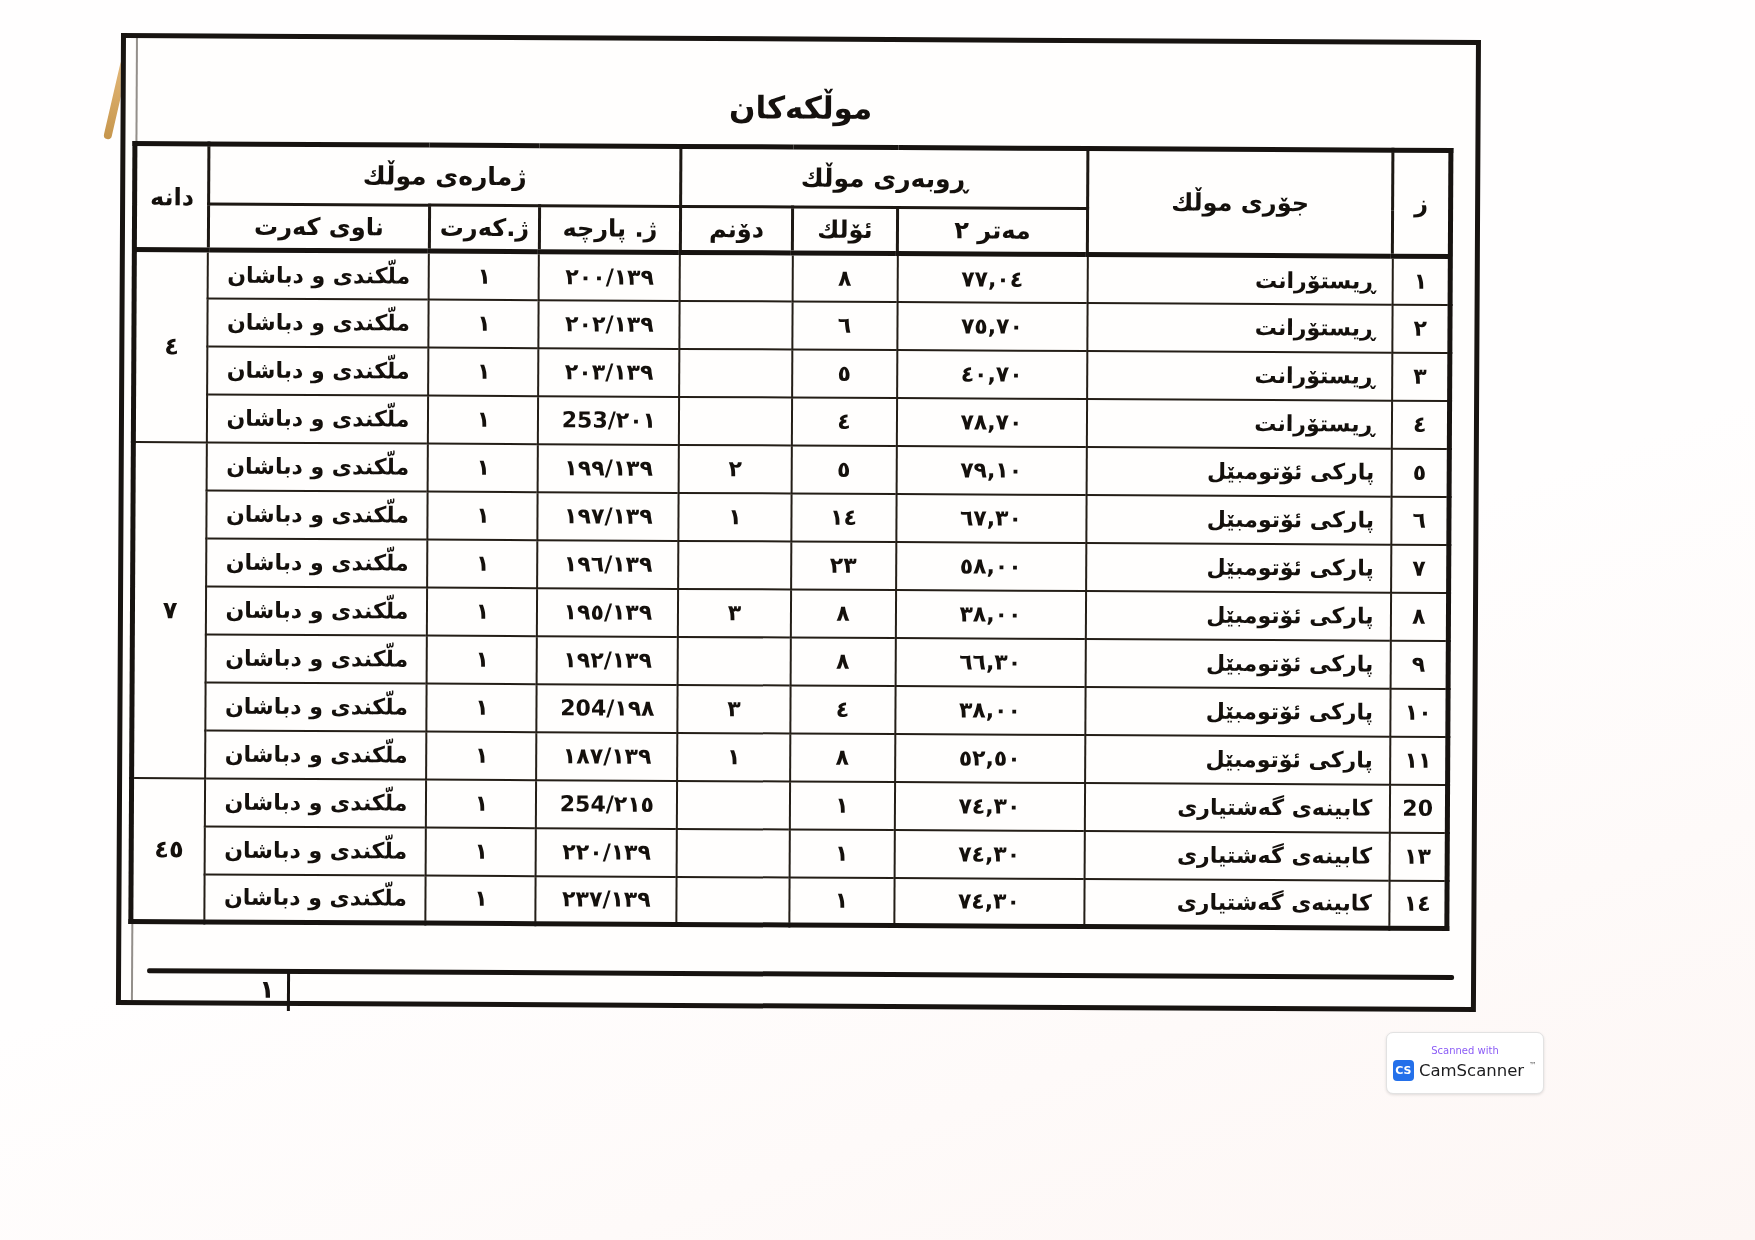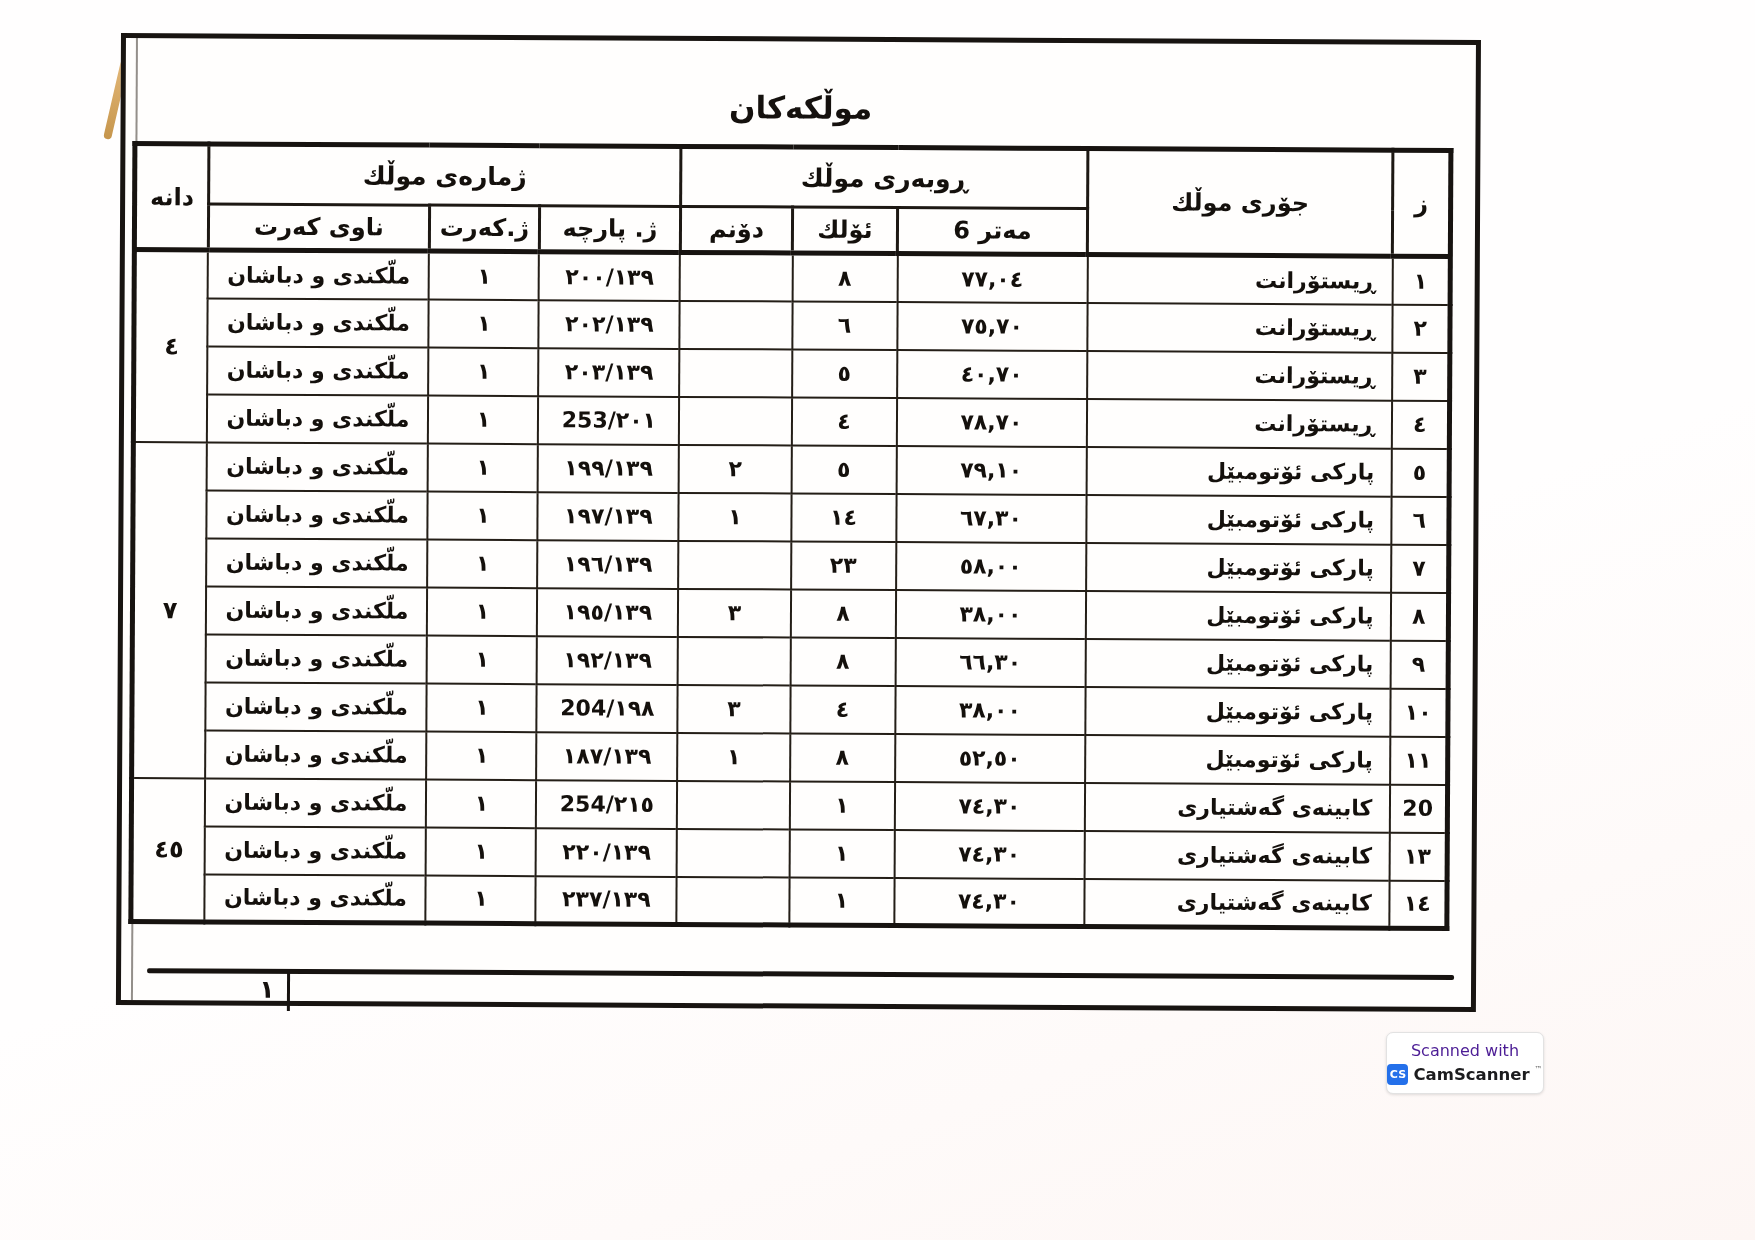--- a/index.html
+++ b/index.html
@@ -60,28 +60,28 @@
     background:linear-gradient(#e0b06a, #c08a38); transform:rotate(13deg);
     border-radius:4px; opacity:.9;
   }
   .cs-badge {
     position:absolute; left:1386px; top:1032px; width:158px; height:62px;
     background:#ffffff; border:1px solid #e2e2e2; border-radius:7px;
     box-shadow:0 1px 3px rgba(0,0,0,.12);
     display:flex; flex-direction:column; align-items:center; justify-content:center;
     gap:4px;
   }
-  .cs-badge .line1 { font-size:16px; color:#4c1d95; }
+  .cs-badge .line1 { font-size:10px; color:#8b5cf6; }
   .cs-badge .line2 { display:flex; align-items:center; gap:5px; }
   .cs-icon {
     width:21px; height:21px; border-radius:4px; background:#2470ea;
     color:#fff; font-size:11px; font-weight:bold;
     display:flex; align-items:center; justify-content:center;
   }
-  .cs-name { font-size:16.5px; font-weight:bold; color:#1c1c1e; }
+  .cs-name { font-size:16.5px; font-weight:normal; color:#1c1c1e; }
   .cs-tm { font-size:8px; color:#6b6b6b; align-self:flex-start; margin-top:1px; }
 </style>
 </head>
 <body>
 
 <div class="pen-mark"></div>
 
 <div class="scan-frame">
   <div class="inner-edge"></div>
 
@@ -101,21 +101,21 @@
     </colgroup>
     <thead>
       <tr class="group-row">
         <th rowspan="2">ز</th>
         <th rowspan="2">جۆری موڵك</th>
         <th colspan="3" class="group-span">ڕوبەری موڵك</th>
         <th colspan="3" class="group-span">ژمارەی موڵك</th>
         <th rowspan="2">دانە</th>
       </tr>
       <tr class="sub-row">
-        <th>مەتر 6</th>
+        <th>مەتر ٢</th>
         <th>ئۆلك</th>
         <th>دۆنم</th>
         <th>ژ. پارچە</th>
         <th>ژ.كەرت</th>
         <th>ناوی كەرت</th>
       </tr>
     </thead>
     <tbody>
         <tr>
           <td>١</td>

